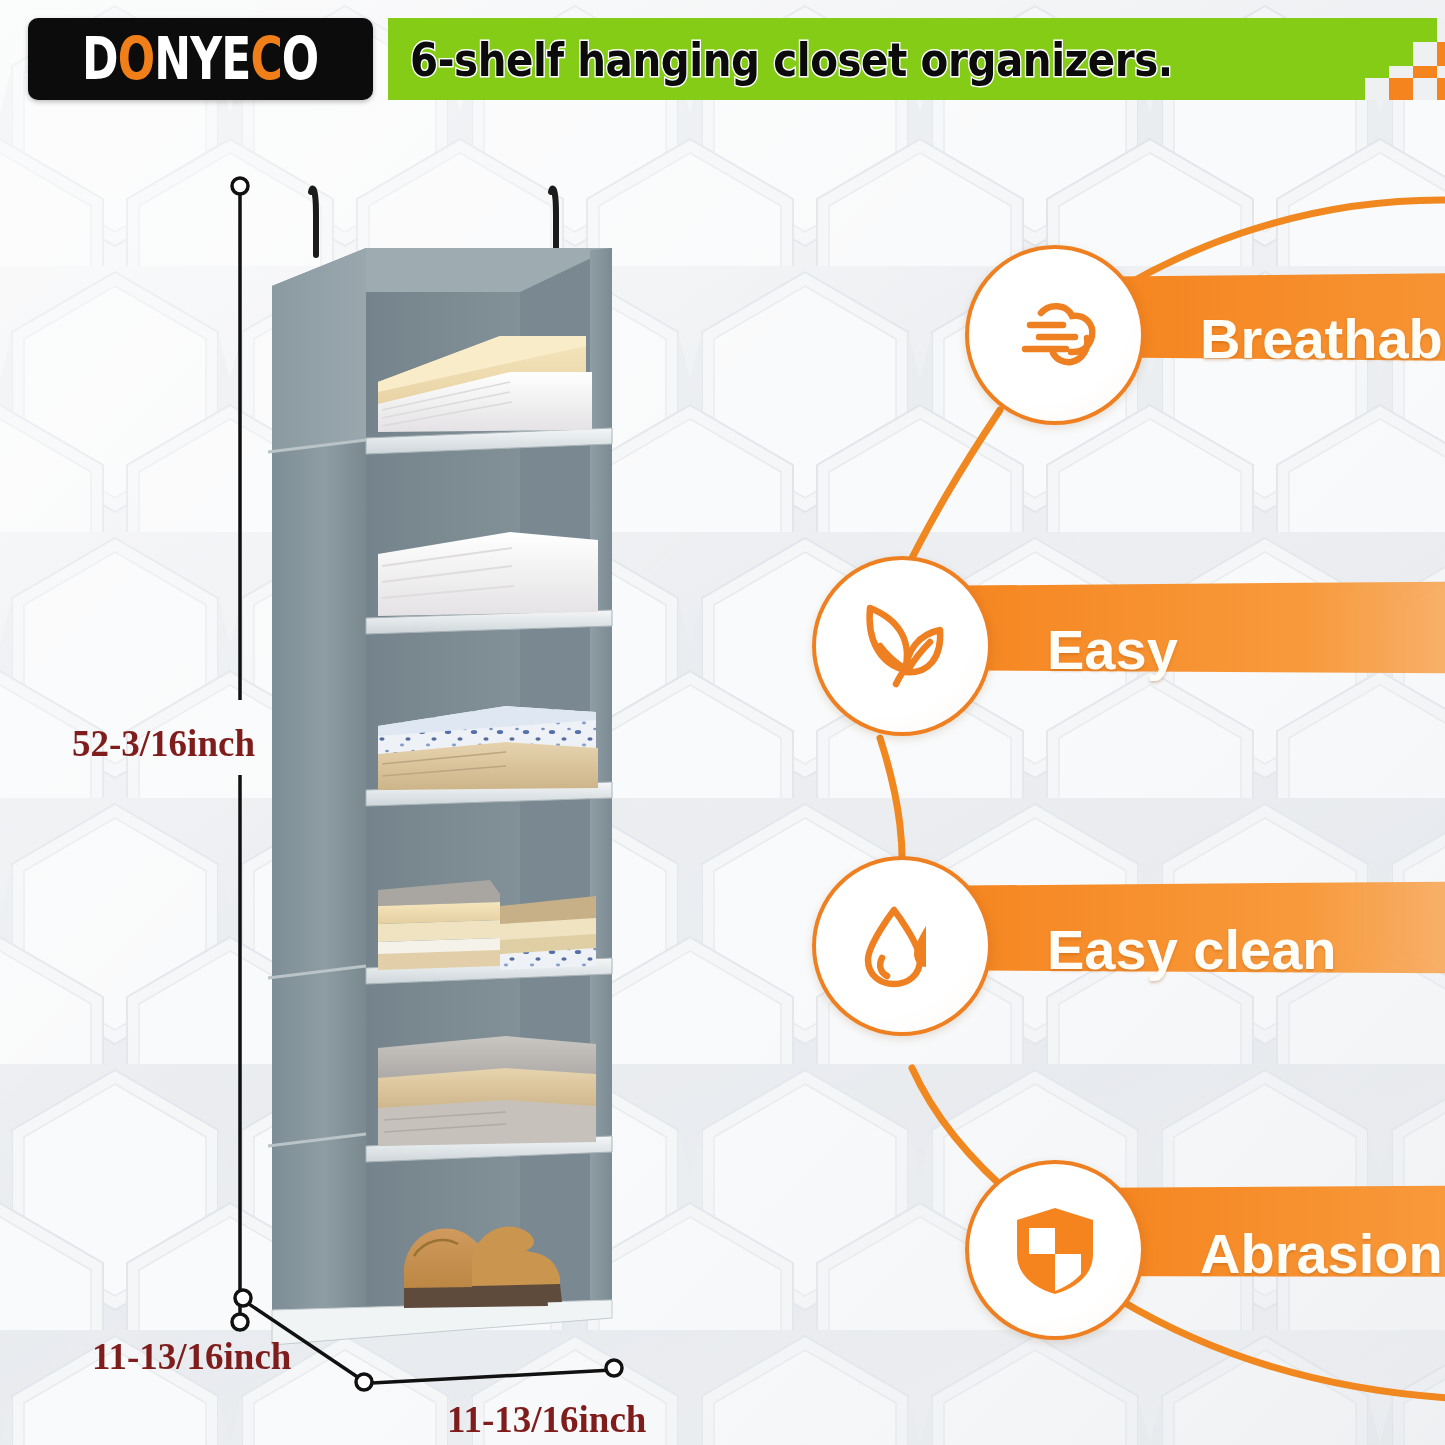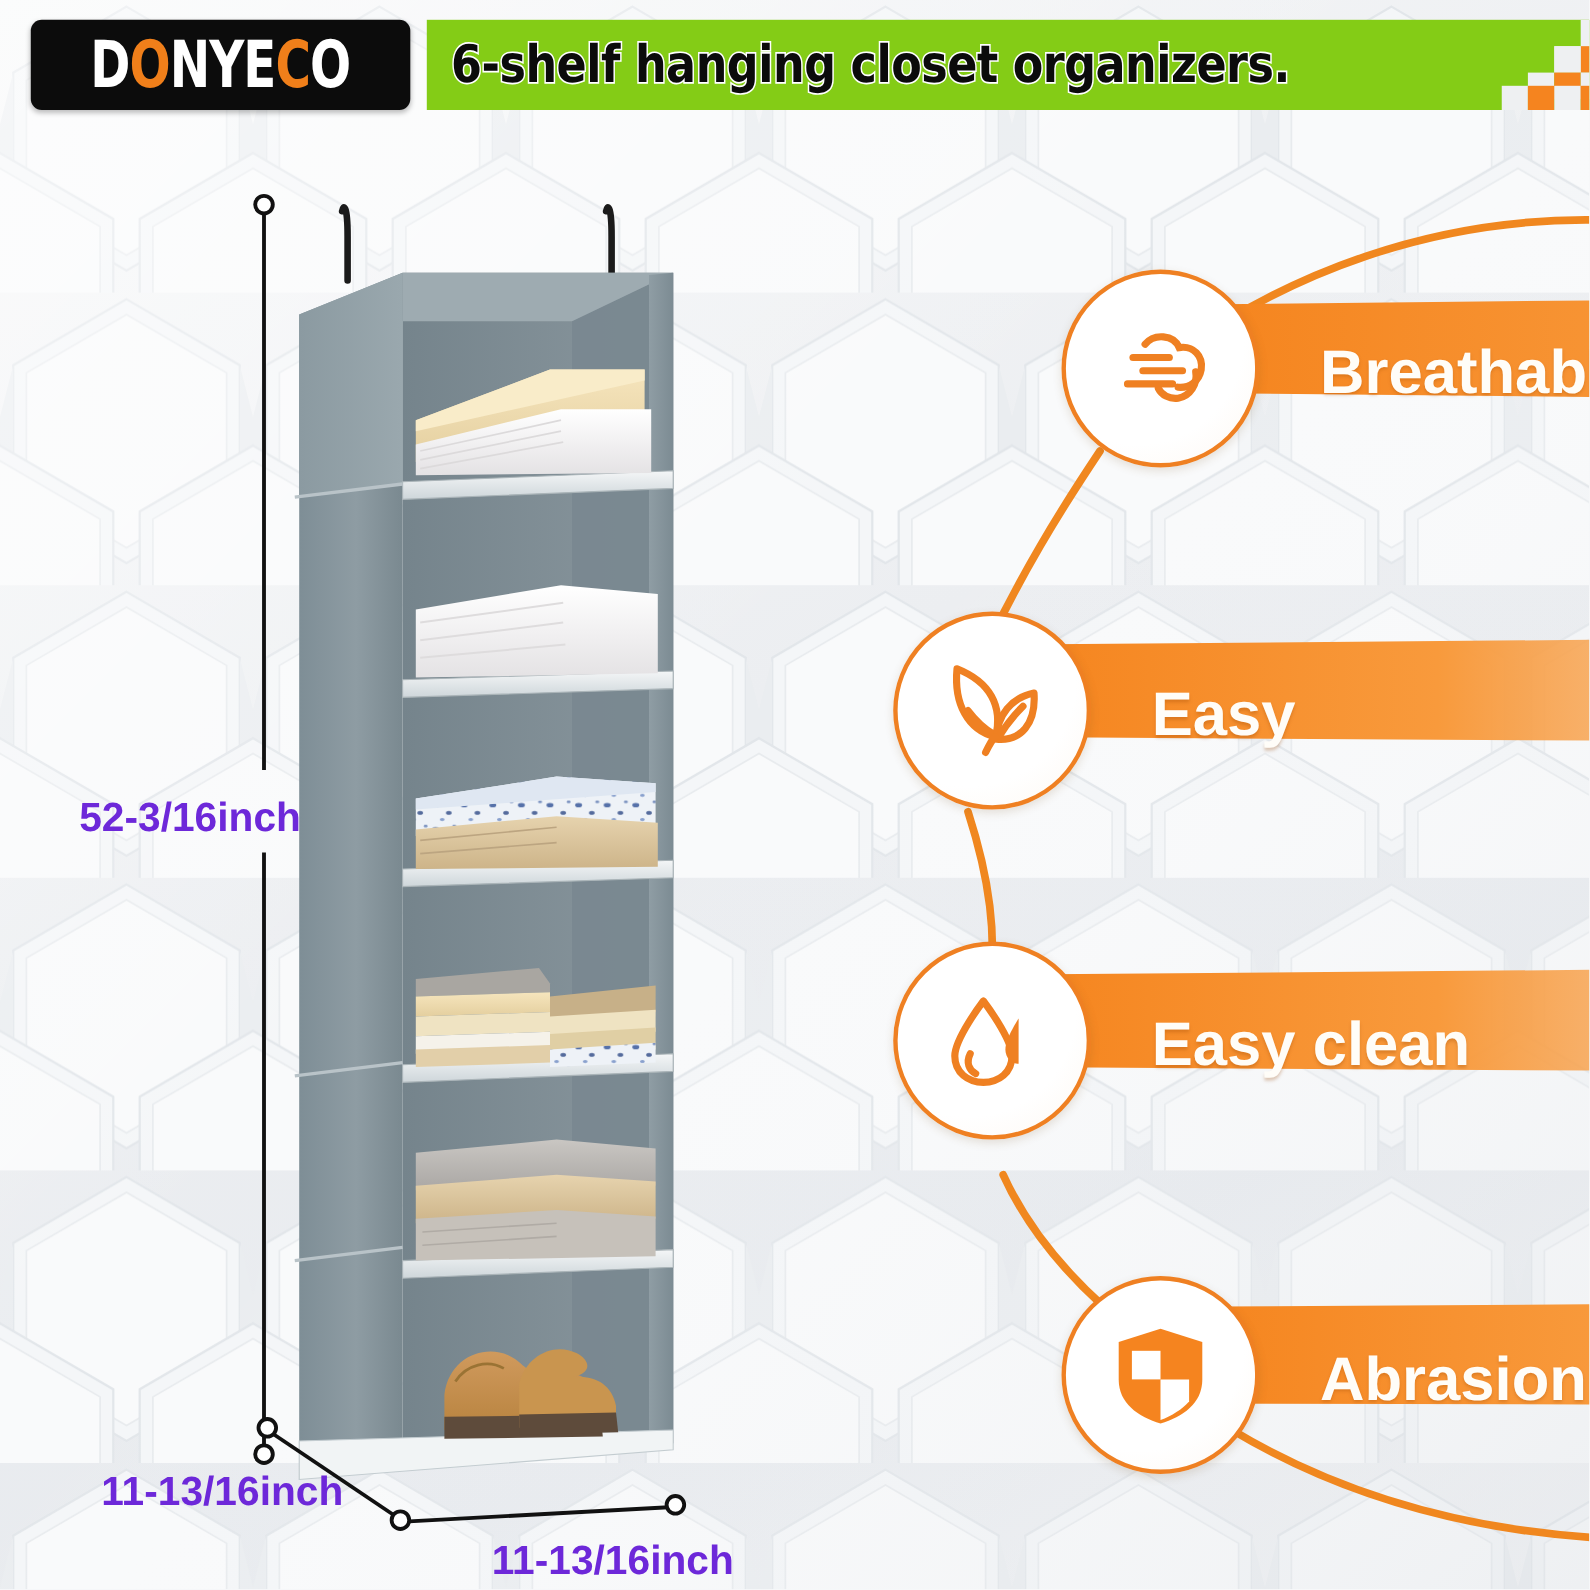--- a/index.html
+++ b/index.html
@@ -84,23 +84,23 @@
     -webkit-text-stroke: 3px #ffffff;
     paint-order: stroke fill;
   }
 
   
   .product { position: absolute; left: 0; top: 0; width: 1445px; height: 1445px; }
 
   
   .dim {
     position: absolute;
-    font-family: Liberation Sans, sans-serif;
+    font-family: Liberation Serif, serif;
     font-weight: 700;
-    color: #6d28d9;
+    color: #7f1d1d;
     white-space: nowrap;
   }
   .dim-h { left: 72px; top: 722px; font-size: 37px; }
   .dim-d { left: 92px; top: 1335px; font-size: 37px; }
   .dim-w { left: 447px; top: 1398px; font-size: 37px; }
 
   
   .feature { position: absolute; }
   .feat-banner {
     position: absolute;

